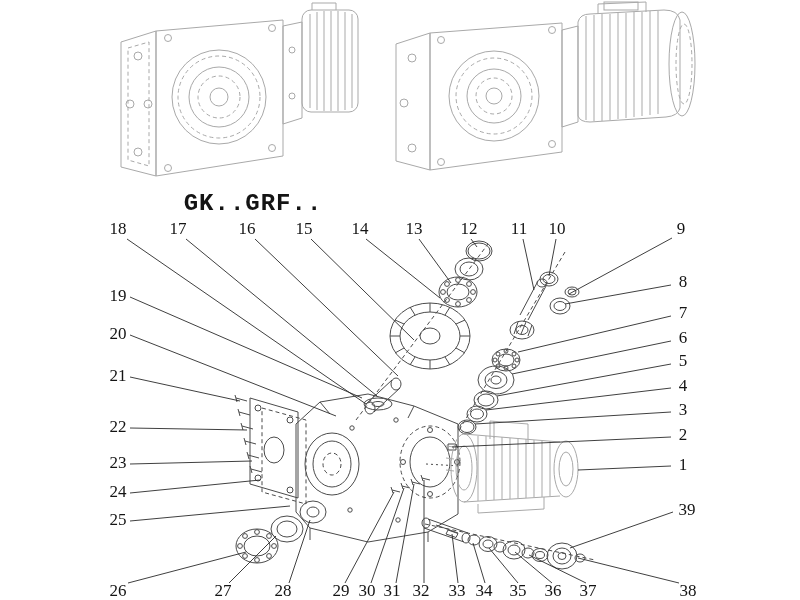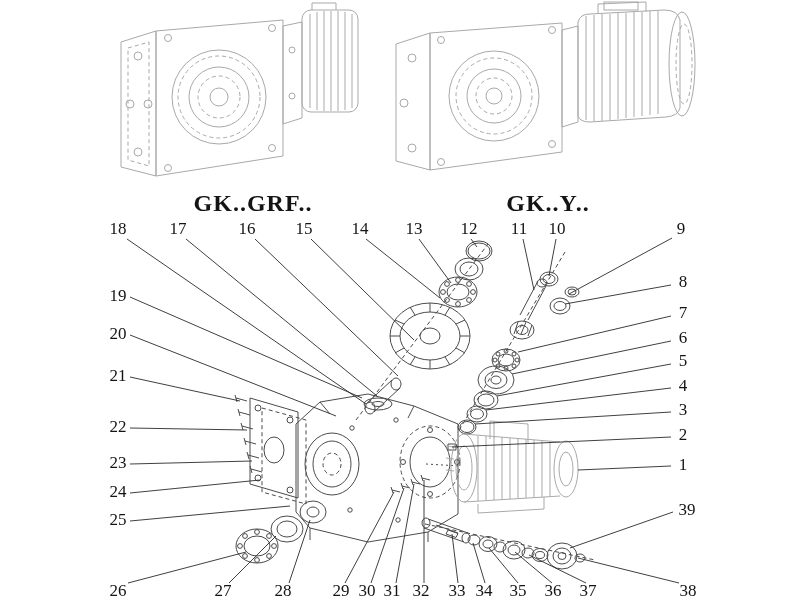--- a/index.html
+++ b/index.html
@@ -7,21 +7,21 @@
          font-family:"Liberation Serif",serif;overflow:hidden;}
   .stage svg{position:absolute;left:0;top:0;}
   
   .faint{stroke:var(--faint-line,#a9a9a9);fill:none;stroke-width:1;}
   .mid{stroke:var(--line,#4b4b4b);fill:none;stroke-width:1;}
   .dash{stroke-dasharray:4 3;}
   .dot{stroke-dasharray:2 3;}
   .leader{stroke:var(--leader,#2a2a2a);stroke-width:0.9;fill:none;}
   .callout{font-family:"Liberation Serif",serif;font-size:17px;fill:var(--text,#141414);text-anchor:middle;}
   .variant-label{position:absolute;font-weight:bold;font-size:24px;letter-spacing:1px;
-                 color:var(--text,#141414);text-align:center;}
+                 color:var(--text,#141414);text-align:center;font-family:Liberation Mono, monospace;}
 </style>
 </head>
 <body>
 
 <div class="stage">
 
   <svg width="800" height="600" viewBox="0 0 800 600">
 
     <g class="faint">
       <path d="M121,42 L156,31 L156,176 L121,167 Z"></path>
@@ -298,14 +298,13 @@
         <line x1="552" y1="583" x2="515" y2="552" class="leader"></line>
         <text x="553" y="596" class="callout">36</text>
         <line x1="586" y1="583" x2="529" y2="555" class="leader"></line>
         <text x="588" y="596" class="callout">37</text>
         <line x1="679" y1="583" x2="578" y2="558" class="leader"></line>
         <text x="688" y="596" class="callout">38</text>
       </g>
   </svg>
 
   <div class="variant-label" style="left:178px;top:190px;width:150px;">GK..GRF..</div>
-  <div class="variant-label" style="left:478px;top:190px;width:140px;">GK..Y..</div>
 </div>
 
 </body></html>

